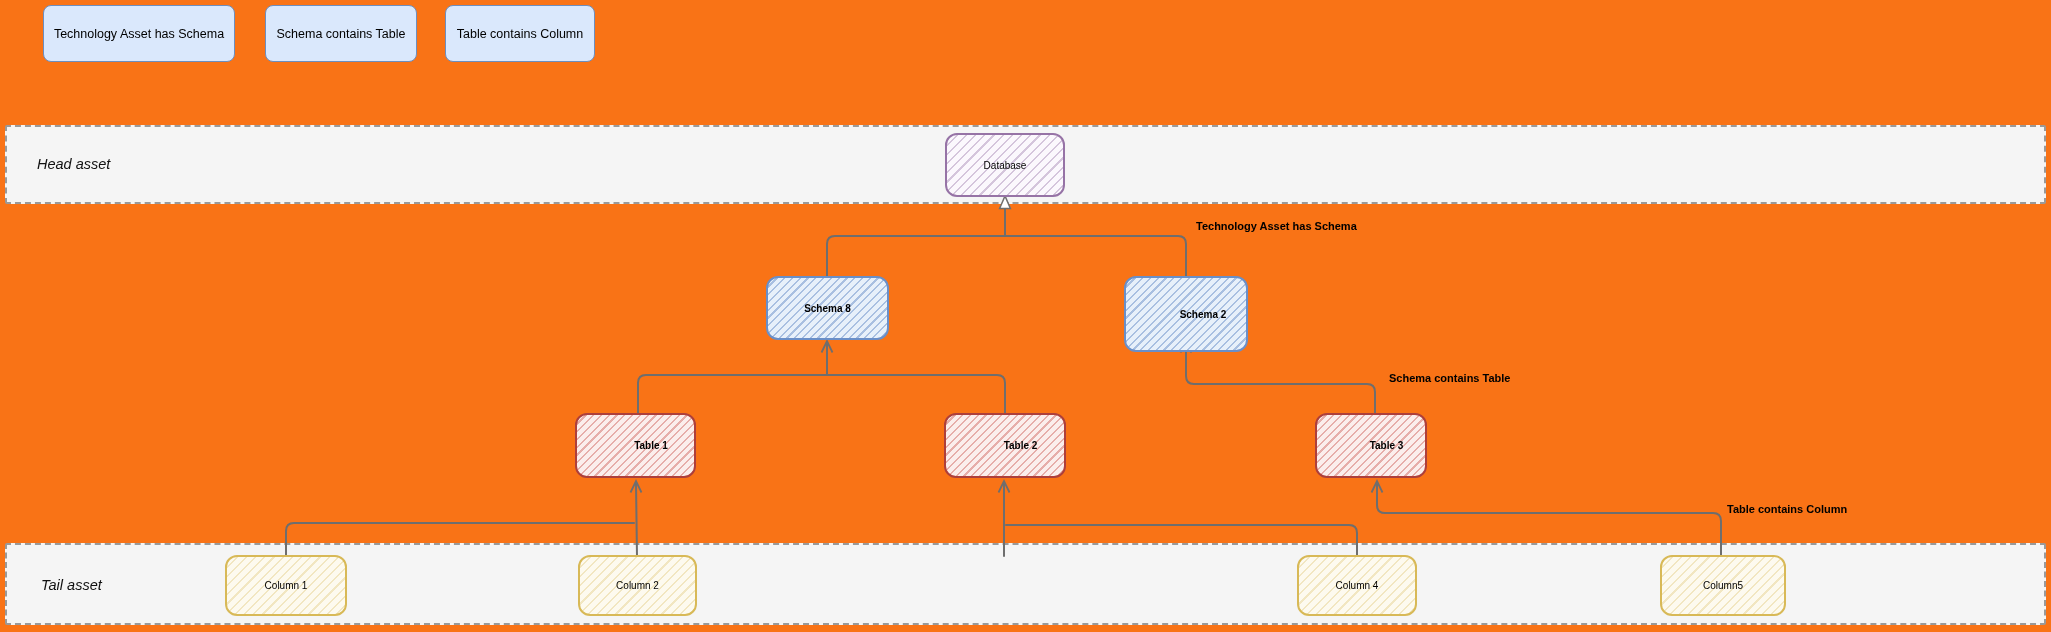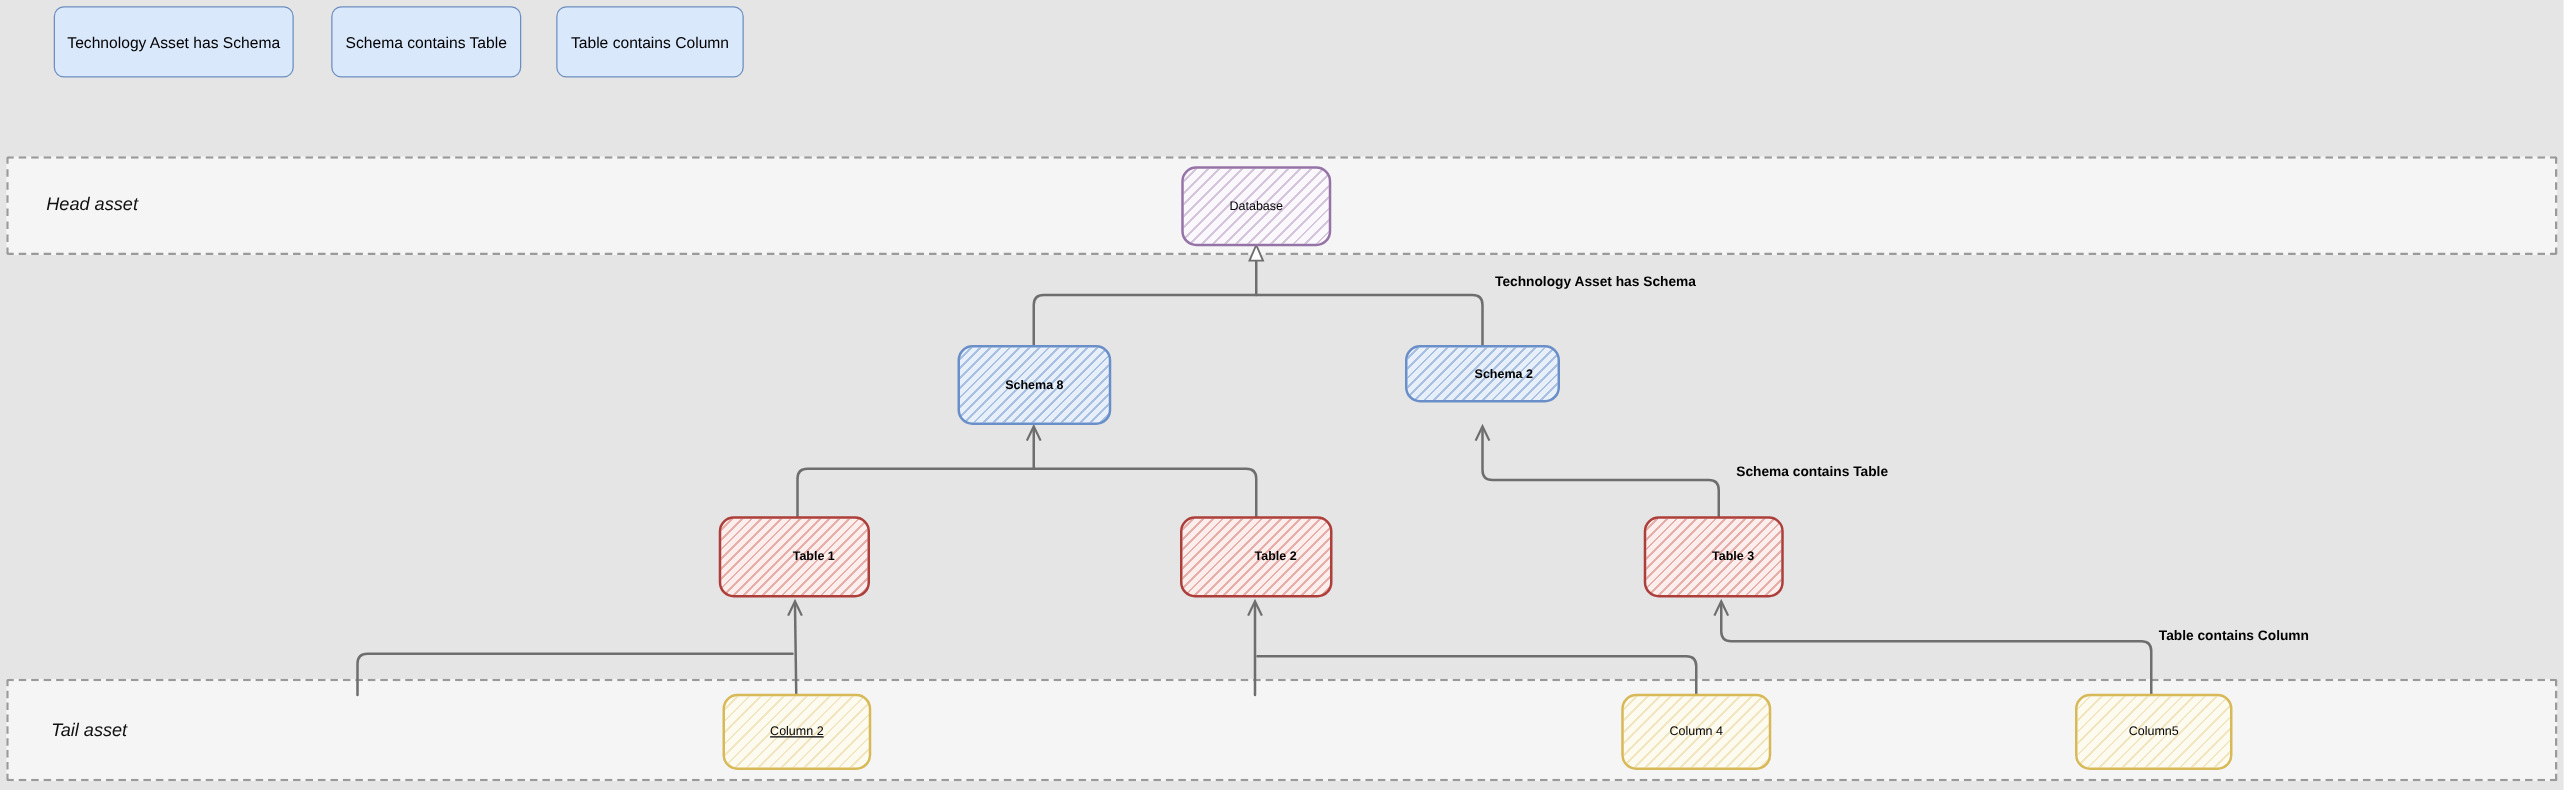--- a/index.html
+++ b/index.html
@@ -1,16 +1,16 @@
 <!DOCTYPE html>
 <html><head>
 <meta charset="utf-8">
 <style>
   html,body { margin:0; padding:0; background:#ffffff; font-family:"Liberation Sans", sans-serif; }
-  .canvas { position:relative; width:2051px; height:632px; background:#e5e5e5; overflow:hidden; }
+  .canvas { position:relative; width:2051px; height:632px; background:#f97316; overflow:hidden; }
 
   
   .band { position:absolute; left:5px; width:2041px; background:#f5f5f5; border:2px dashed #9a9a9a; border-radius:2px; box-sizing:border-box; z-index:1; }
   .band-head { top:125px; height:79px; }
   .band-tail { top:543px; height:82px; }
   .band-label { position:absolute; font-style:italic; font-size:14.5px; color:#111; z-index:2; }
   .band-head .band-label { left:30px; top:29px; }
   .band-tail .band-label { left:34px; top:32px; }
 
   
@@ -28,26 +28,26 @@
     background:repeating-linear-gradient(135deg, rgba(150,115,166,0.38) 0px, rgba(150,115,166,0.38) 1.5px, transparent 1.5px, transparent 6.5px), #fbf8fd; }
   .n-blue { border-color:#6a8fc8;
     background:repeating-linear-gradient(135deg, rgba(106,143,200,0.50) 0px, rgba(106,143,200,0.50) 1.6px, transparent 1.6px, transparent 5.5px), #e7f0fa; }
   .n-red { border-color:#ad3f3b;
     background:repeating-linear-gradient(135deg, rgba(205,95,88,0.45) 0px, rgba(205,95,88,0.45) 1.6px, transparent 1.6px, transparent 5.5px), #fbeeec;padding-left:31px; }
   .n-yellow { border-color:#d8b957;
     background:repeating-linear-gradient(135deg, rgba(216,185,87,0.30) 0px, rgba(216,185,87,0.30) 1.5px, transparent 1.5px, transparent 6.5px), #fdfaef; }
 
   .node-database { left:945px;  top:133px; width:120px; height:64px; }
   .node-schema1  { left:766px;  top:276px; width:123px; height:64px; }
-  .node-schema2  { left:1124px; top:276px; width:124px; height:46px;padding-left:34px; }
+  .node-schema2  { left:1124px; top:276px; width:124px; height:76px;padding-left:34px; }
   .node-table1   { left:575px;  top:413px; width:121px; height:65px; }
   .node-table2   { left:944px;  top:413px; width:122px; height:65px; }
   .node-table3   { left:1315px; top:413px; width:112px; height:65px; }
   .node-column1  { left:225px;  top:555px; width:122px; height:61px; }
-  .node-column2  { left:578px;  top:555px; width:119px; height:61px;text-decoration:underline; }
+  .node-column2  { left:578px;  top:555px; width:119px; height:61px; }
   .node-column3  { left:942px;  top:555px; width:119px; height:61px; }
   .node-column4  { left:1297px; top:555px; width:120px; height:61px; }
   .node-column5  { left:1660px; top:555px; width:126px; height:61px; }
 
   
   svg.edges { position:absolute; left:0; top:0; z-index:3; }
   svg.edges path.wire { fill:none; stroke:#6e6e6e; stroke-width:2; stroke-linecap:round; }
   svg.edges path.head-open { fill:none; stroke:#6e6e6e; stroke-width:1.8; }
   svg.edges polygon.head-hollow { fill:#ffffff; stroke:#6e6e6e; stroke-width:1.5; }
 
@@ -133,20 +133,23 @@
   <div class="node n-red bold node-table1">
     <span>Table 1</span>
   </div>
   <div class="node n-red bold node-table2">
     <span>Table 2</span>
   </div>
   <div class="node n-red bold node-table3">
     <span>Table 3</span>
   </div>
 
+  <div class="node n-yellow node-column1">
+    <span>Column 1</span>
+  </div>
   <div class="node n-yellow node-column2">
     <span>Column 2</span>
   </div>
   <div class="node n-yellow node-column4">
     <span>Column 4</span>
   </div>
   <div class="node n-yellow node-column5">
     <span>Column5</span>
   </div>
 

